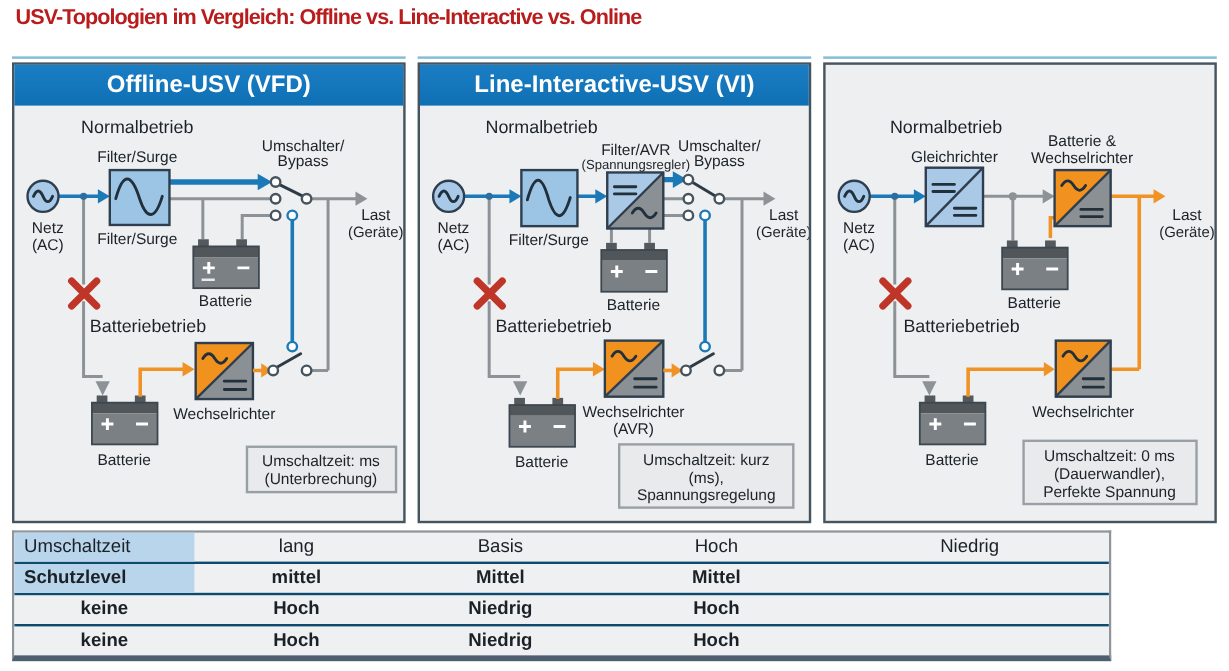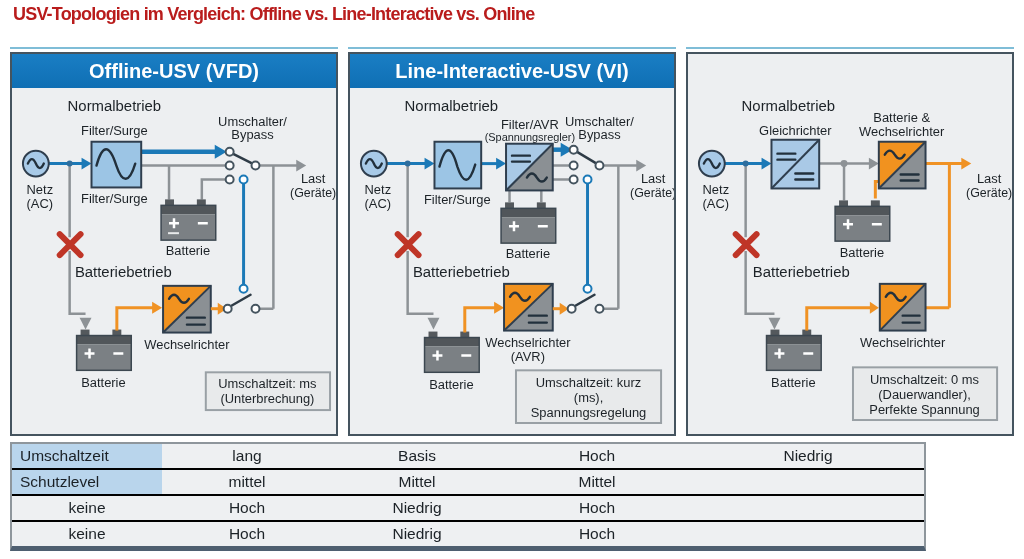--- a/index.html
+++ b/index.html
@@ -24,21 +24,21 @@
   .node{fill:#fff;stroke:#45545f;stroke-width:2;}
   .nodeB{fill:#fff;stroke:#1b79b7;stroke-width:2;}
   .glyph{stroke:#22303c;stroke-width:2.4;fill:none;stroke-linecap:round;}
   .boxline{fill:none;stroke:#2f3e4e;stroke-width:2;}
   .xmark{stroke:#bf3527;stroke-width:6;stroke-linecap:round;}
   .noteRect{fill:#e8eaeb;stroke:#99a0a5;stroke-width:2;}
   .tbl{position:absolute;left:10px;top:442px;width:916px;box-sizing:border-box;
        border:2px solid #8e969c;border-bottom:5px solid #4e5f70;}
   .trow{display:grid;grid-template-columns:150px 170px 170px 190px 1fr;height:24px;
         line-height:24px;background:#eef0f2;font-size:15.5px;}
-  .trow + .trow{border-top:2px solid #000000;}
+  .trow + .trow{border-top:2px solid #0c4a6e;font-weight:bold;}
   .tlabel{background:#b9d5ec;padding-left:8px;}
   .tval{text-align:center;}
   .sparkle{position:absolute;left:966px;top:494px;font-size:36px;color:#ffffff;
            opacity:.95;text-shadow:0 0 8px #fff,0 0 3px #fff;pointer-events:none;}
 </style>
 </head>
 <body>
 
 <div class="title">USV-Topologien im Vergleich: Offline vs. Line-Interactive vs. Online</div>
 

